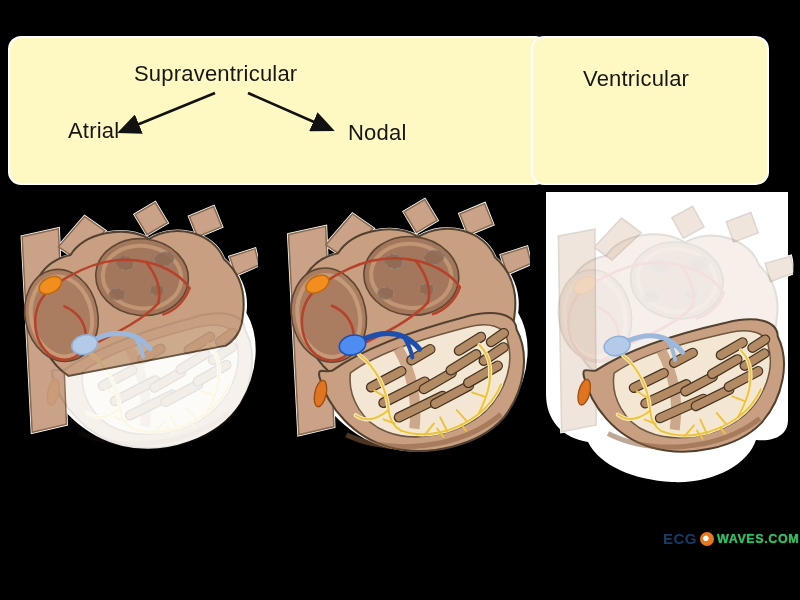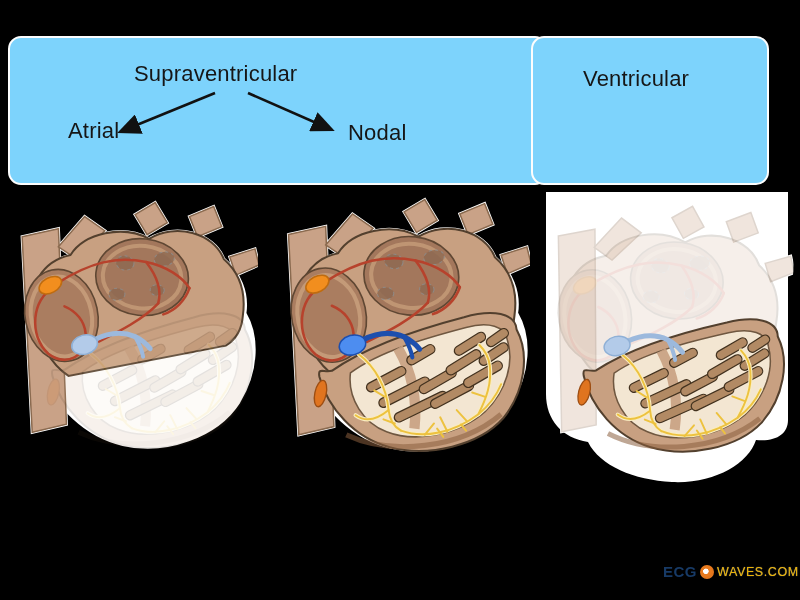--- a/index.html
+++ b/index.html
@@ -1,20 +1,20 @@
 <!DOCTYPE html>
 <html><head>
 <meta charset="utf-8">
 <style>
   html,body{margin:0;padding:0;background:#000;}
   .stage{position:relative;width:800px;height:600px;background:#000;overflow:hidden;
          font-family:"Liberation Sans",sans-serif;color:#111;}
 
   
-  .box{position:absolute;top:36px;height:149px;background:#7dd3fc;
+  .box{position:absolute;top:36px;height:149px;background:#fef9c3;
        border:2px solid #fdfdfd;border-radius:13px;box-sizing:border-box;}
   .box-left{left:8px;width:540px;}
   .box-right{left:531px;width:238px;}
   .lbl{position:absolute;font-size:22px;color:#161616;letter-spacing:.2px;white-space:nowrap;}
   .supra{left:124px;top:23px;}
   .atrial{left:58px;top:80px;}
   .nodal{left:338px;top:82px;}
   .ventlbl{left:50px;top:28px;}
   .arrows{position:absolute;left:0;top:0;width:540px;height:149px;}
 
@@ -31,26 +31,26 @@
   .g-vent,.g-atria,.g-vessels,.g-av{opacity:1;}
   .heart--atrial .g-vent{opacity:.14;}
   .heart--ventricular .g-atria{opacity:.17;}
   .heart--ventricular .g-vessels{opacity:.28;}
   .av-node{fill:#b3cbe9;stroke:#8fb0d6;}
   .av-bundle{stroke:#9cb9dd;}
   .heart--nodal .av-node{fill:#4d8df0;stroke:#1d4fae;}
   .heart--nodal .av-bundle{stroke:#1d4fae;}
 
   
-  .logo{position:absolute;left:663px;top:563px;display:flex;align-items:center;gap:3px;}
+  .logo{position:absolute;left:663px;top:530px;display:flex;align-items:center;gap:3px;}
   .logo-ecg{font-size:15px;font-weight:bold;color:#173a66;letter-spacing:.5px;}
   .logo-swirl{width:14px;height:14px;border-radius:50%;display:inline-block;
       background:radial-gradient(circle at 42% 45%, #ffffff 0 2.5px, #e87a1e 3px 100%);
       box-shadow:inset -2px -2px 0 #a8521411;}
-  .logo-rest{font-size:12.5px;font-weight:normal;color:#eab308;letter-spacing:.6px;
+  .logo-rest{font-size:12.5px;font-weight:bold;color:#22c55e;letter-spacing:.6px;
       text-shadow:0 0 1px rgba(255,255,255,.55);}
 </style>
 </head>
 <body>
 
 <div class="stage">
 
   <div class="box box-left">
     <div class="lbl supra">Supraventricular</div>
     <svg class="arrows" viewBox="0 0 540 149">

